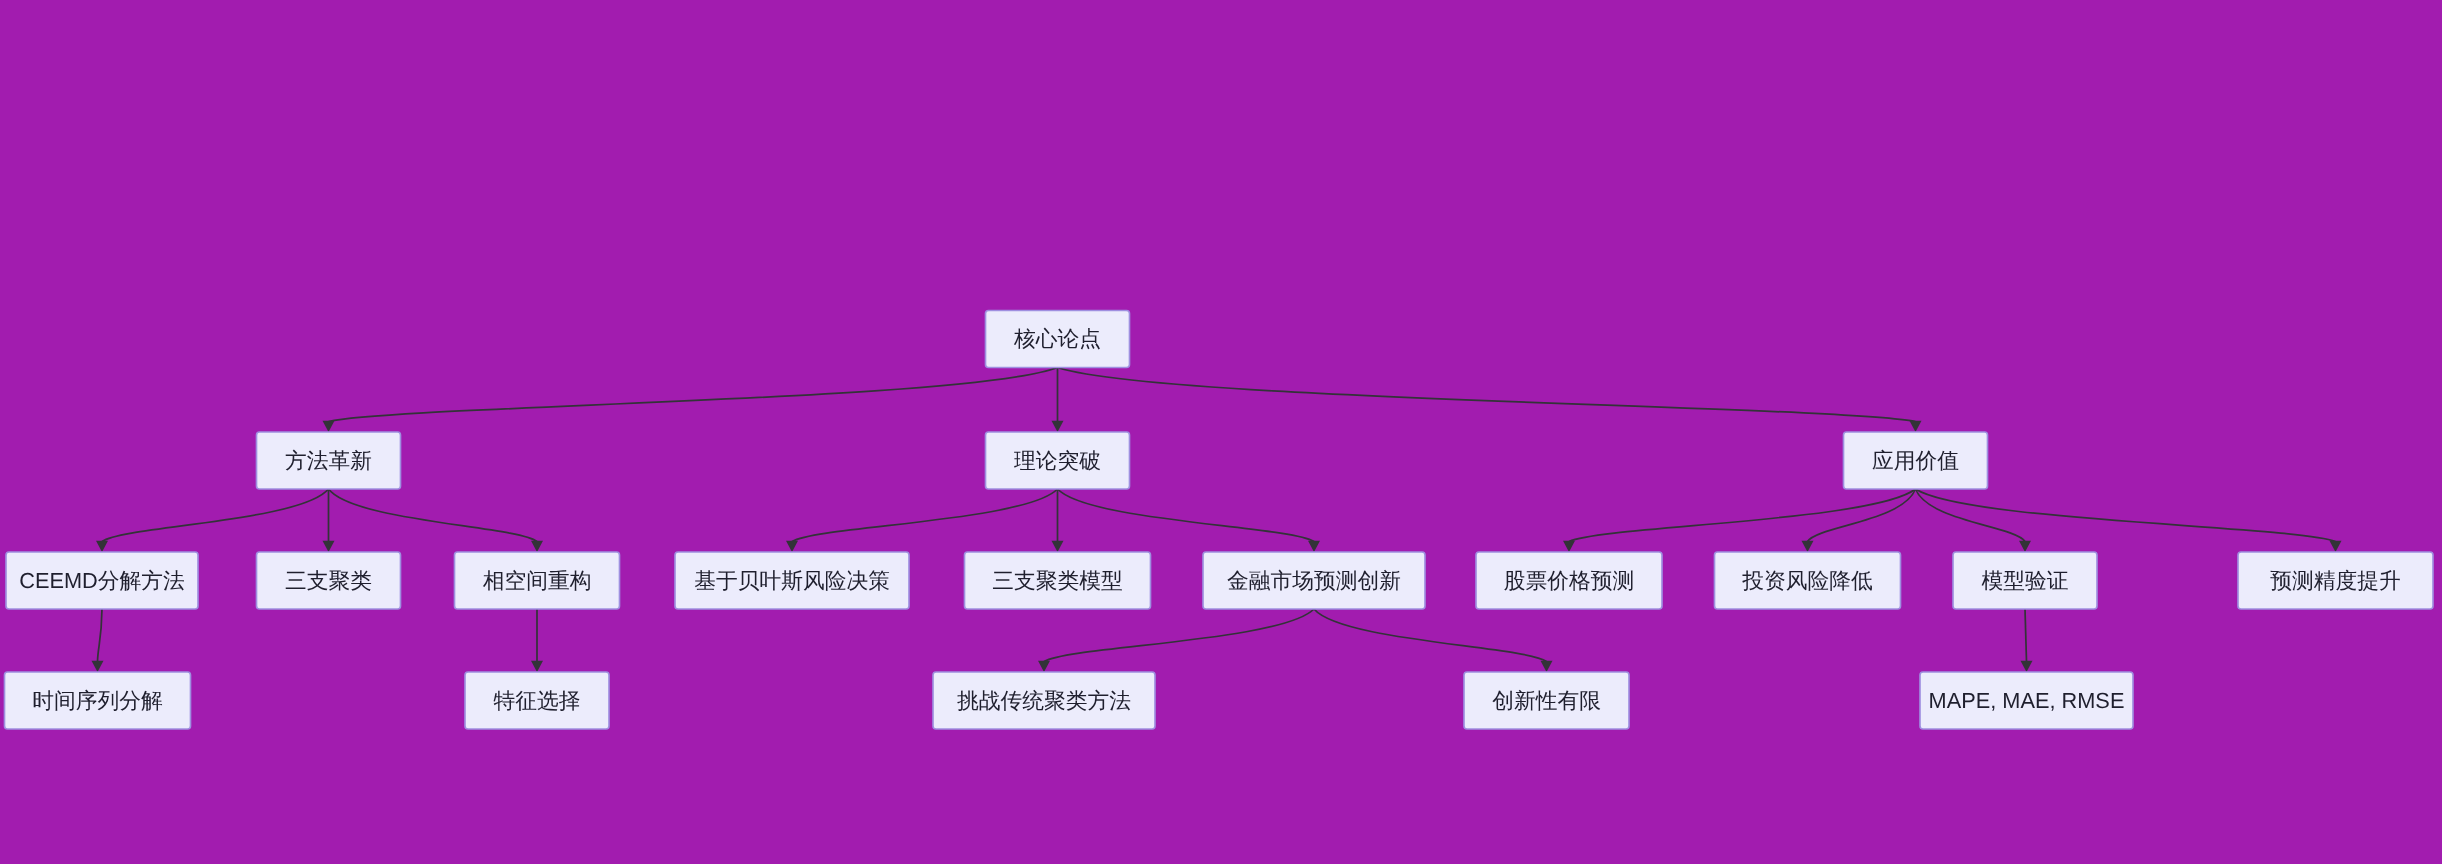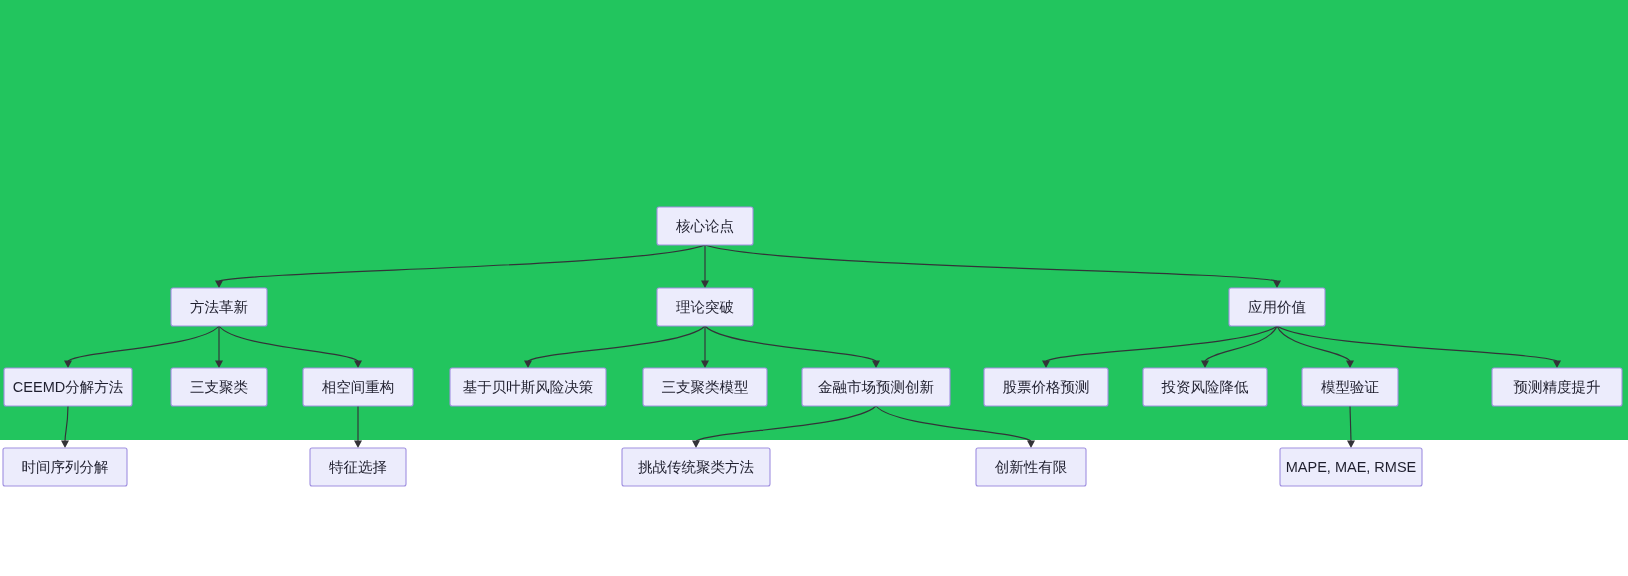--- a/index.html
+++ b/index.html
@@ -9,22 +9,22 @@
   }
   body {
     width: 1628px;
     height: 576px;
     font-family: "Liberation Sans", "DejaVu Sans", sans-serif;
     overflow: hidden;
   }
   #diagram-root {
     position: relative;
     width: 1628px;
-    height: 440px;
-    background: #22c55e;
+    height: 576px;
+    background: #a21caf;
   }
   svg#flowchart {
     position: absolute;
     left: 0;
     top: 0;
     width: 1628px;
     height: 576px;
     display: block;
   }
   .node-box {

